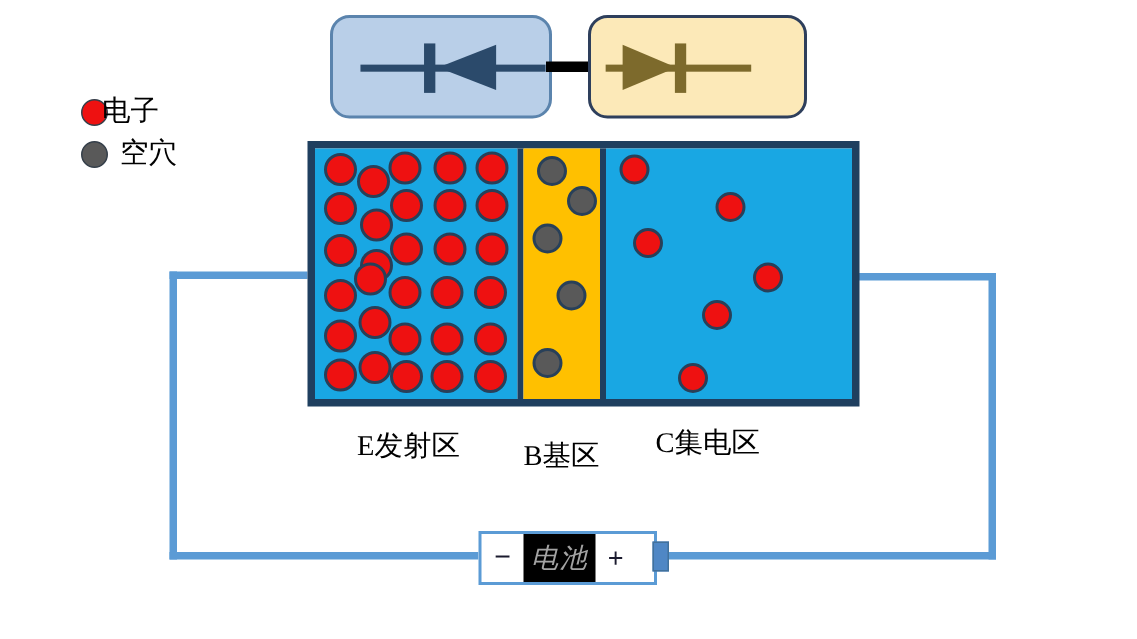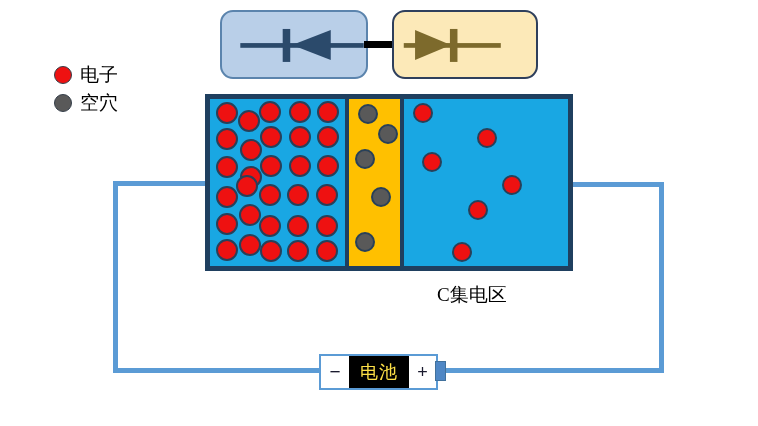--- a/index.html
+++ b/index.html
@@ -33,21 +33,21 @@
   .region-label{position:absolute;font-size:19px;color:#000;white-space:nowrap;}
   
   .wire{position:absolute;background:#5b9bd5;}
   
   #battery{
     left:319px;top:354px;width:119px;height:36px;box-sizing:border-box;
     border:2px solid #5b9bd5;background:#fff;display:flex;align-items:stretch;
   }
   .battery-sec{display:flex;align-items:center;justify-content:center;}
   #battery-minus{width:28px;color:#1a1a2e;font-size:19px;font-family:"Liberation Sans",sans-serif;}
-  #battery-core{width:60px;color:#fde047;font-size:18px;letter-spacing:1px;}
+  #battery-core{width:48px;color:#a3a3a3;font-size:18px;letter-spacing:1px;font-style:italic;}
   #battery-plus{width:27px;color:#1a1a2e;font-size:18px;font-family:"Liberation Sans",sans-serif;}
   #battery-nub{left:435px;top:361px;width:11px;height:20px;background:#4f87c5;border:1.5px solid #41719c;box-sizing:border-box;}
 </style>
 </head>
 <body>
 
 <div id="canvas">
 
   <div class="diode-box" id="diode-box-left" style="background: rgb(185, 207, 232);">
     <svg class="diode-svg" viewBox="0 0 148 69">
@@ -59,21 +59,21 @@
   <div class="abs" id="diode-connector"></div>
   <div class="diode-box" id="diode-box-right" style="background: rgb(252, 233, 184);">
     <svg class="diode-svg" viewBox="0 0 146 69">
       <rect x="8" y="33" width="103" height="5" fill="#7d6a2c"></rect>
       <polygon points="20,19 20,51 58,35" fill="#7d6a2c"></polygon>
       <rect x="57" y="18" width="8" height="35" fill="#7d6a2c"></rect>
     </svg>
   </div>
 
   <div class="legend-swatch" style="left: 54px; top: 66px; background: rgb(238, 17, 17);"></div>
-  <div class="legend-label" style="left:80px;top:64px;">电子</div>
+  <div class="legend-label" style="left:68px;top:64px;">电子</div>
   <div class="legend-swatch" style="left: 54px; top: 94px; background: rgb(89, 89, 89);"></div>
   <div class="legend-label" style="left:80px;top:92px;">空穴</div>
 
   <div class="wire" style="left: 113px; top: 181px; width: 92px; height: 5px; background: rgb(91, 155, 213);"></div>
   <div class="wire" style="left: 113px; top: 181px; width: 5px; height: 192px; background: rgb(91, 155, 213);"></div>
   <div class="wire" style="left: 113px; top: 368px; width: 206px; height: 5px; background: rgb(91, 155, 213);"></div>
 
   <div class="wire" style="left: 572px; top: 182px; width: 92px; height: 5px; background: rgb(91, 155, 213);"></div>
   <div class="wire" style="left: 659px; top: 182px; width: 5px; height: 191px; background: rgb(91, 155, 213);"></div>
   <div class="wire" style="left: 446px; top: 368px; width: 218px; height: 5px; background: rgb(91, 155, 213);"></div>
@@ -123,20 +123,22 @@
       <div class="dot" style="left: 371px; top: 187px; height: 20px; width: 20px; background: rgb(89, 89, 89);"></div>
       <div class="dot" style="left: 355px; top: 232px; height: 20px; width: 20px; background: rgb(89, 89, 89);"></div>
       <div class="dot" style="left: 413px; top: 103px; height: 20px; width: 20px; background: rgb(238, 17, 17);"></div>
       <div class="dot" style="left: 477px; top: 128px; height: 20px; width: 20px; background: rgb(238, 17, 17);"></div>
       <div class="dot" style="left: 422px; top: 152px; height: 20px; width: 20px; background: rgb(238, 17, 17);"></div>
       <div class="dot" style="left: 502px; top: 175px; height: 20px; width: 20px; background: rgb(238, 17, 17);"></div>
       <div class="dot" style="left: 468px; top: 200px; height: 20px; width: 20px; background: rgb(238, 17, 17);"></div>
       <div class="dot" style="left: 452px; top: 242px; height: 20px; width: 20px; background: rgb(238, 17, 17);"></div>
     </div>
 
+  <div class="region-label" style="left:238px;top:284px;">E发射区</div>
+  <div class="region-label" style="left:349px;top:291px;">B基区</div>
   <div class="region-label" style="left:437px;top:282px;">C集电区</div>
 
   <div class="abs" id="battery">
     <div class="battery-sec" id="battery-minus">−</div>
     <div class="battery-sec" id="battery-core" style="background: rgb(0, 0, 0);">电池</div>
     <div class="battery-sec" id="battery-plus">+</div>
   </div>
   <div class="abs" id="battery-nub" style="background: rgb(79, 135, 197);"></div>
 
 </div>

